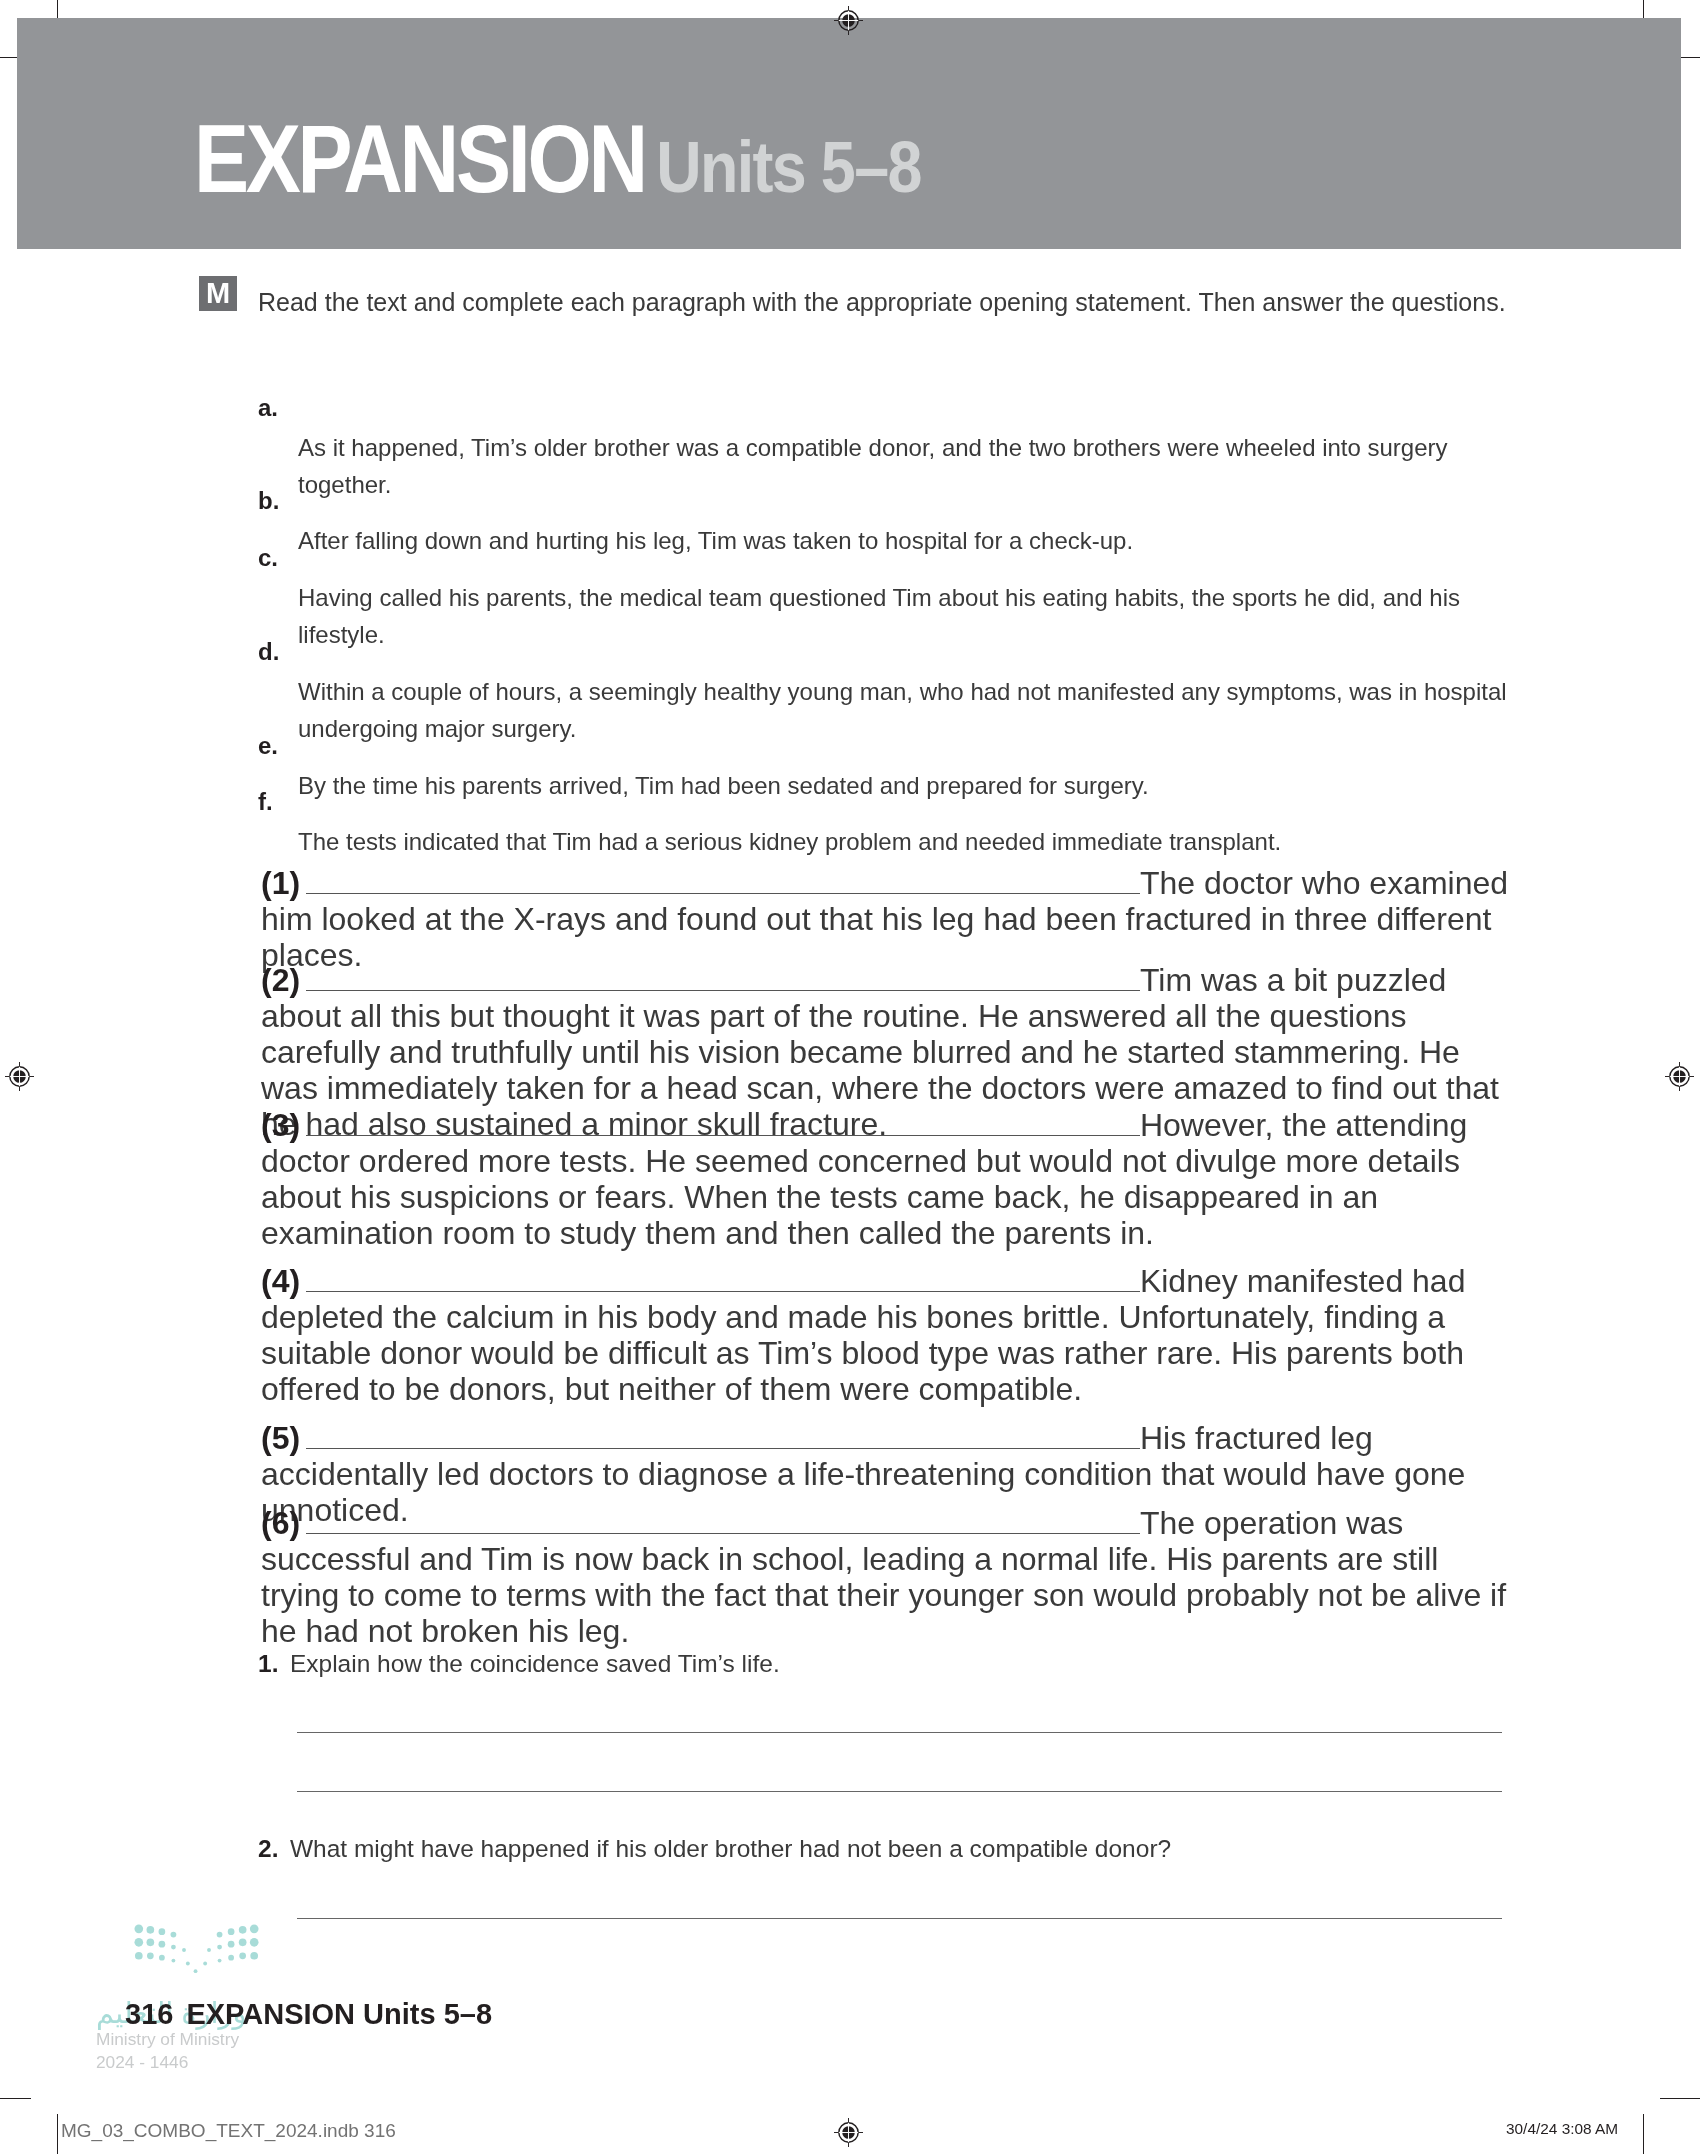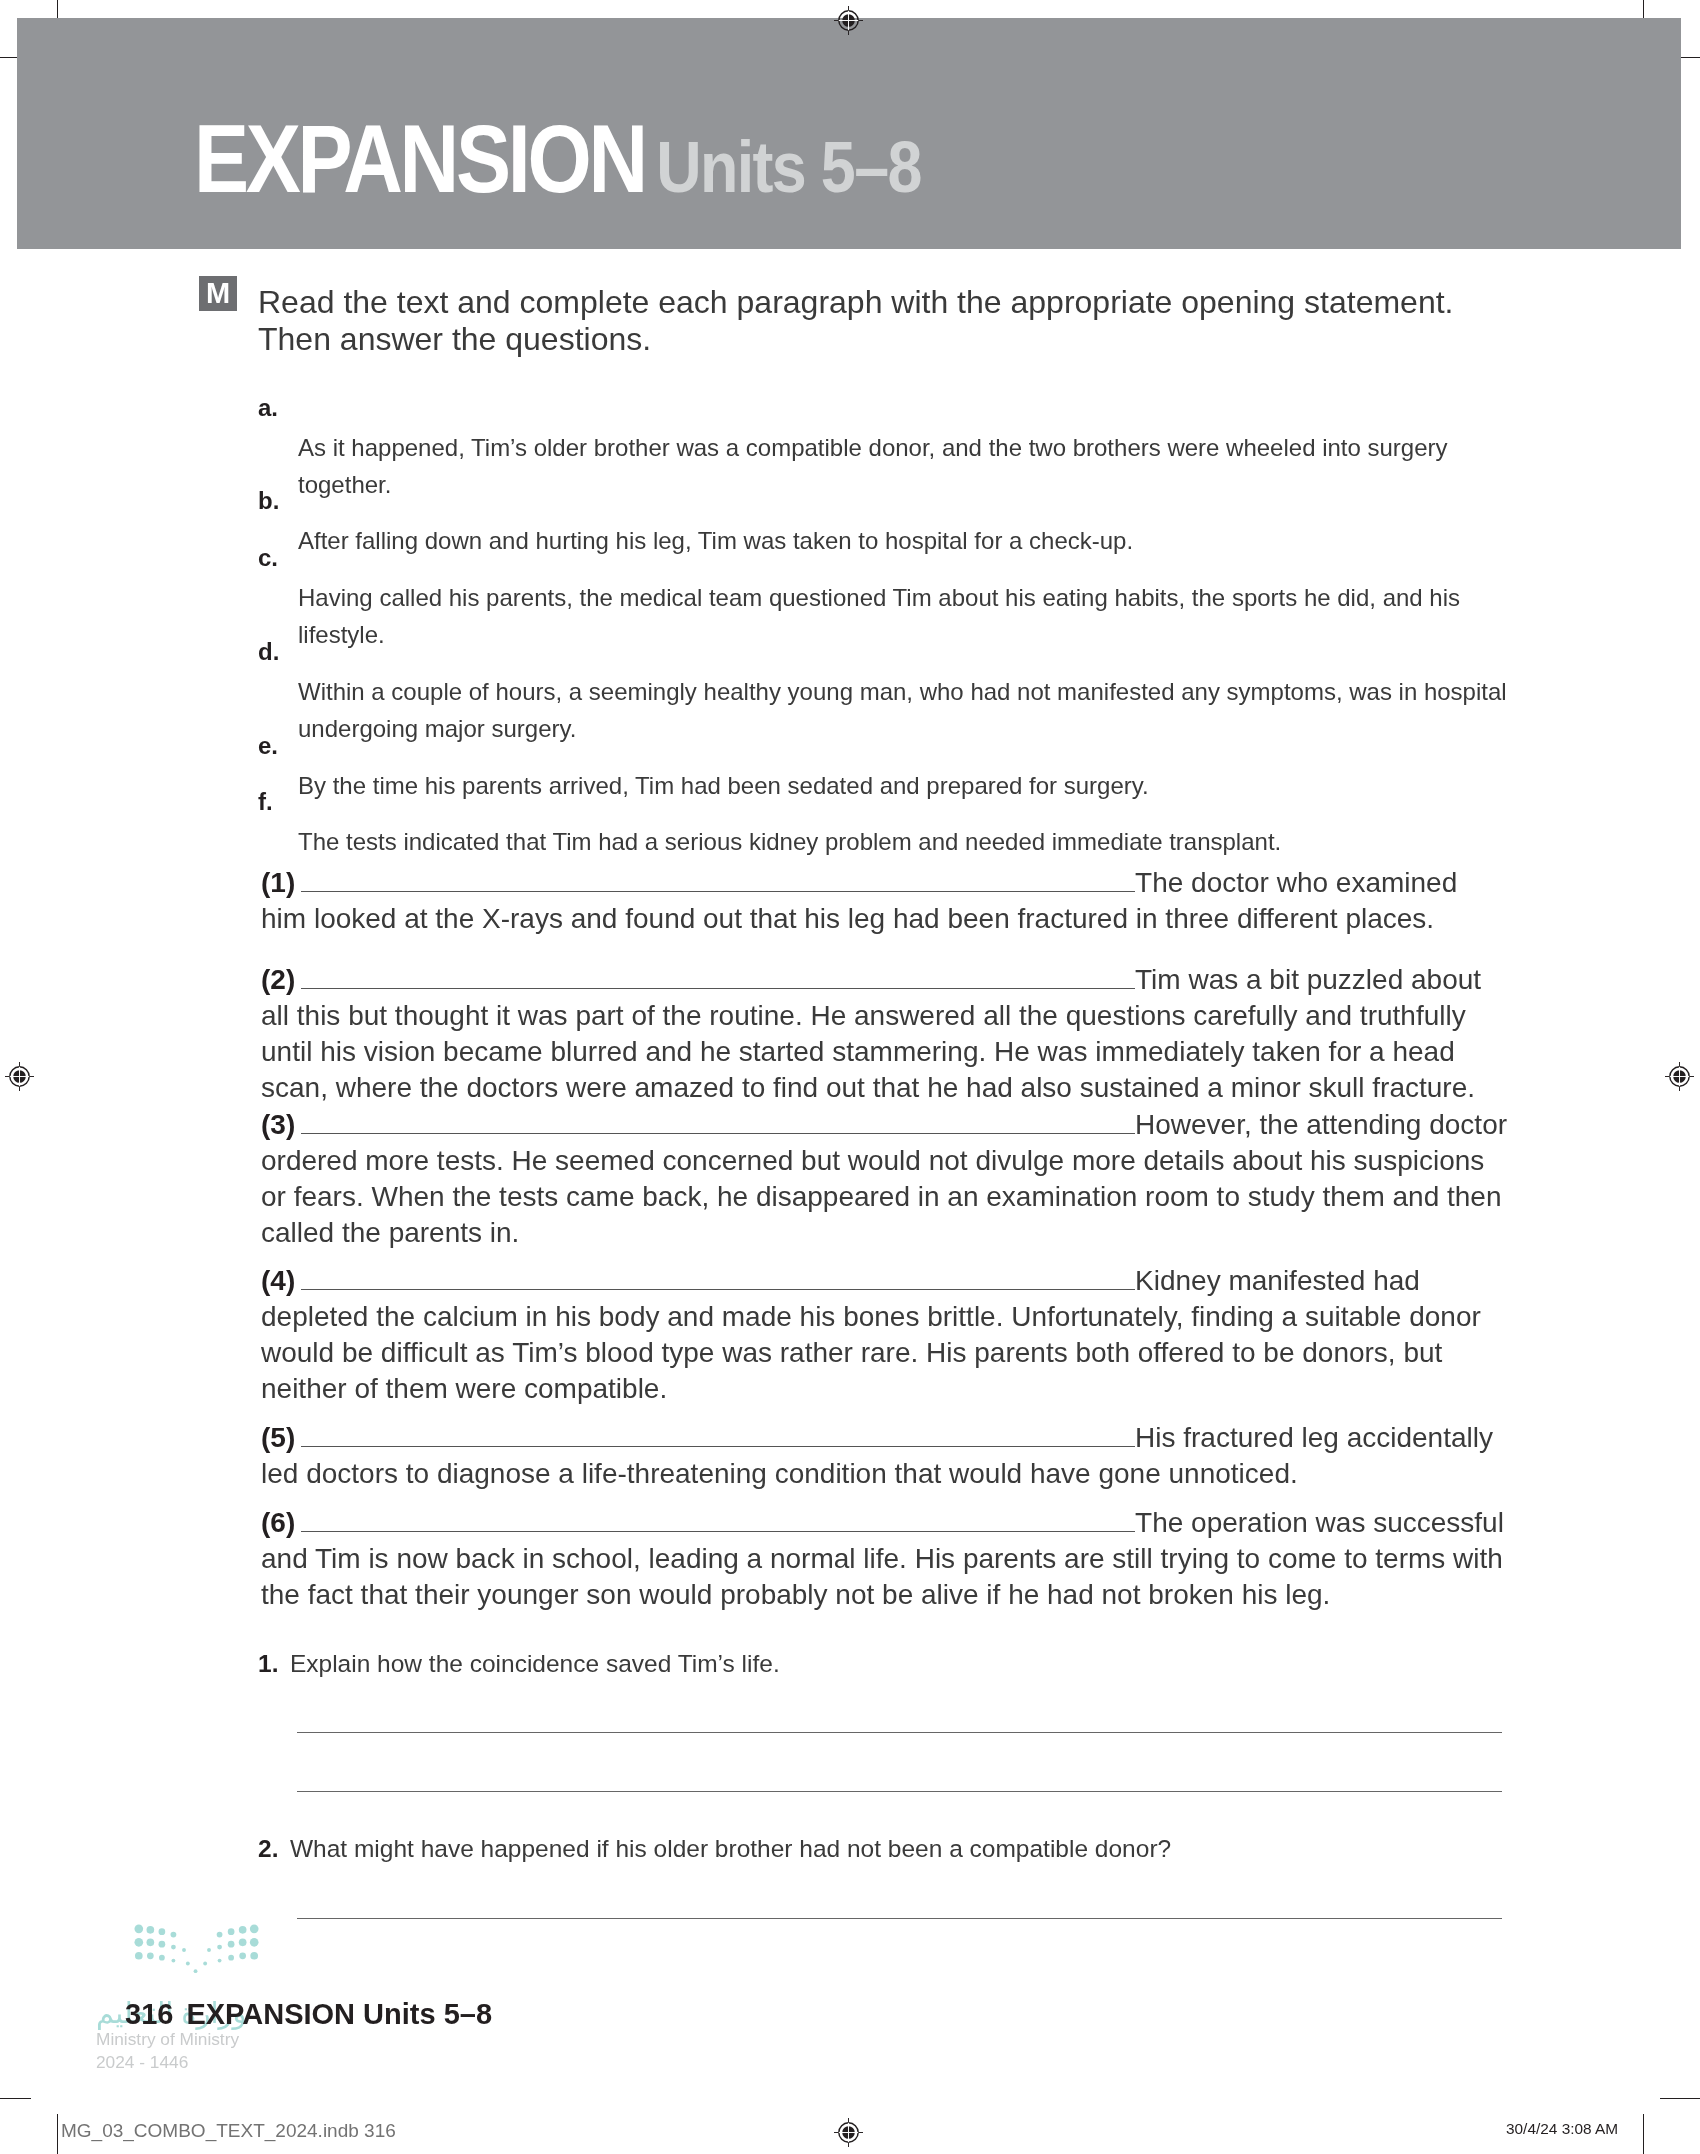--- a/index.html
+++ b/index.html
@@ -7,25 +7,25 @@
          font-family:"Liberation Sans", sans-serif; color:#3a3a3a; }
   .banner { position:absolute; left:17.3px; top:18px; width:1664px; height:231px; background:#939598; }
   .banner-title { position:absolute; left:194px; top:104px; font-family:"Liberation Sans", sans-serif;
          font-weight:700; font-size:96px; letter-spacing:-3.8px; color:#fff; transform:scaleX(0.86);
          transform-origin:left top; white-space:nowrap; }
   .banner-title .sub { color:#d1d3d4; font-size:73px; letter-spacing:-1.9px; margin-left:13.4px; }
   .crop { position:absolute; background:#231f20; }
   .reg { position:absolute; width:29px; height:29px; }
   .m-badge { position:absolute; left:199px; top:276px; width:38px; height:35px; background:#6d6e71;
          color:#fff; font-weight:700; font-size:29px; text-align:center; line-height:35px; }
-  .instr { position:absolute; left:258px; top:284px; width:1249px; font-size:32px; line-height:37px; color:#3a3a3a; }
+  .instr { position:absolute; left:258px; top:284px; width:1249px; font-size:25px; line-height:37px; color:#3a3a3a; }
   .opt { position:absolute; left:258px; width:1249px; font-size:24px; line-height:37px; }
   .opt .letter { position:absolute; left:0; top:0; font-weight:700; color:#231f20; }
   .opt .text { display:block; margin-left:40px;margin-top:40px; }
-  .para { position:absolute; left:261px; width:1249px; font-size:28px; line-height:36px; }
+  .para { position:absolute; left:261px; width:1249px; font-size:32px; line-height:36px; }
   .para .num { font-weight:700; color:#231f20; }
   .blank { display:inline-block; width:834px; border-bottom:1.9px solid #555; height:21px; vertical-align:baseline; margin-left:5.8px; }
   .q { position:absolute; left:258px; font-size:24.5px; line-height:37px; }
   .q .num { font-weight:700; color:#231f20; margin-right:11.5px; }
   .ans-line { position:absolute; left:297px; width:1205px; border-top:1.9px solid #666; }
   .footer-title { position:absolute; left:125px; top:1998px; font-size:29px; font-weight:700; color:#231f20; }
   .footer-title .pg { margin-right:13px; }
   .moe { position:absolute; left:96px; top:1921px; }
   .moe-dots { position:absolute; left:38px; top:0; }
   .moe-ar { position:absolute; left:0px; top:75px; font-size:29px; color:#a8dcd8; white-space:nowrap; }

